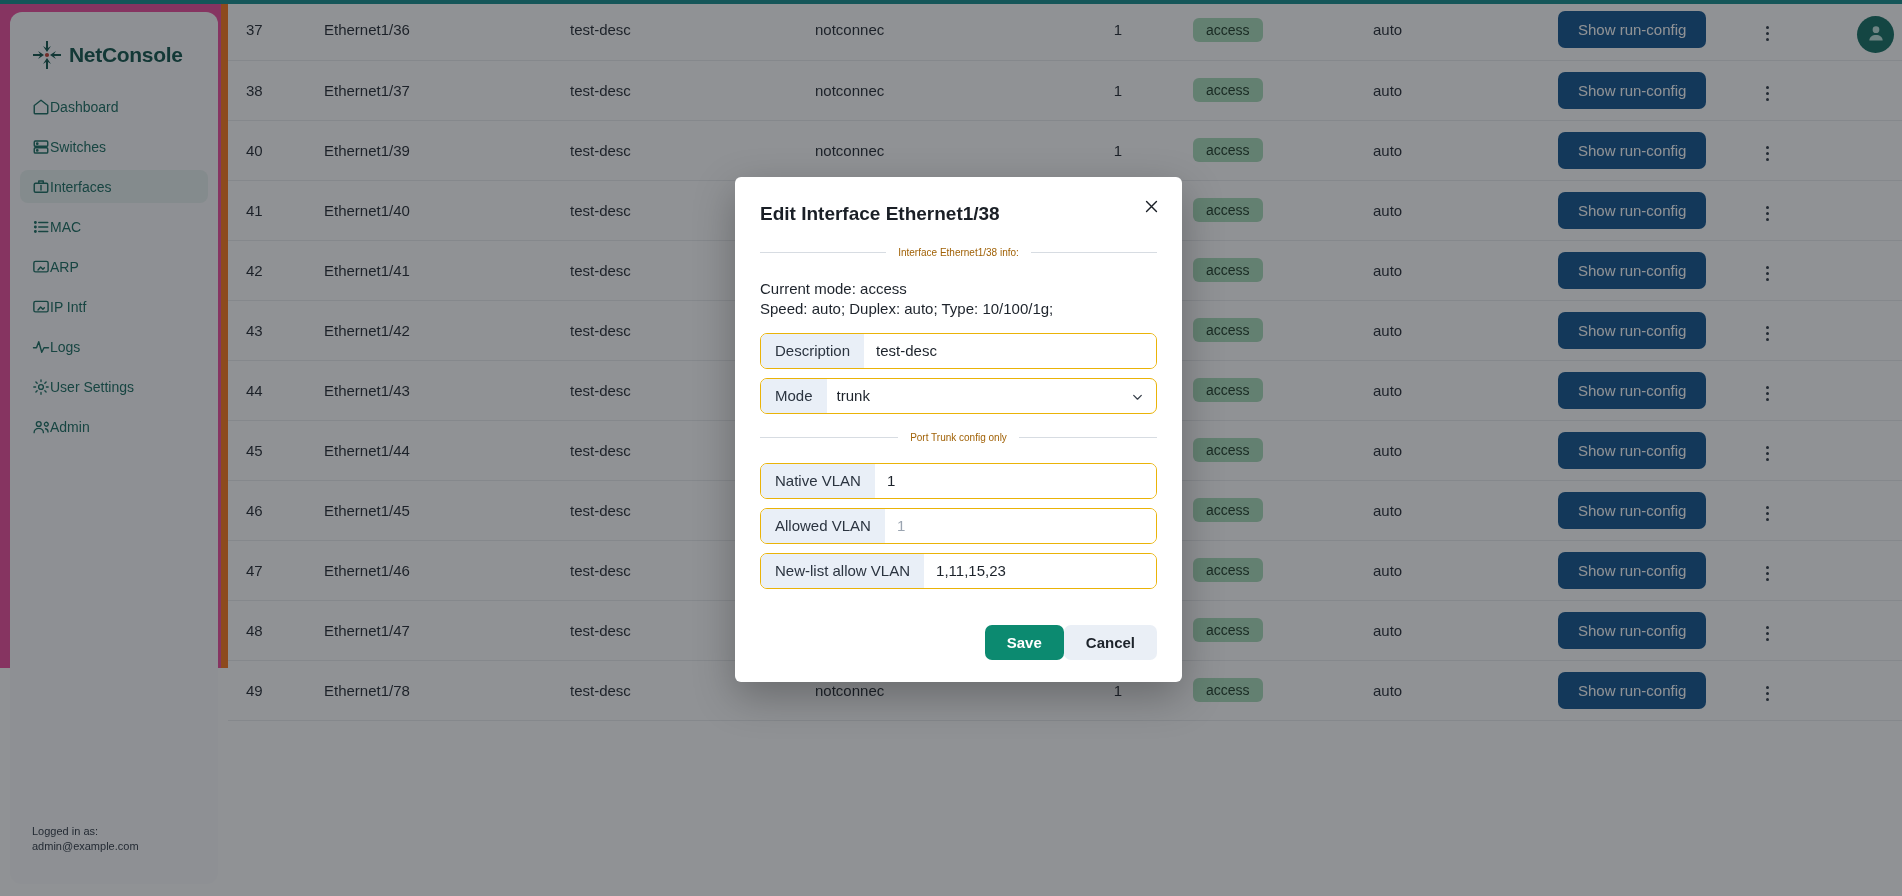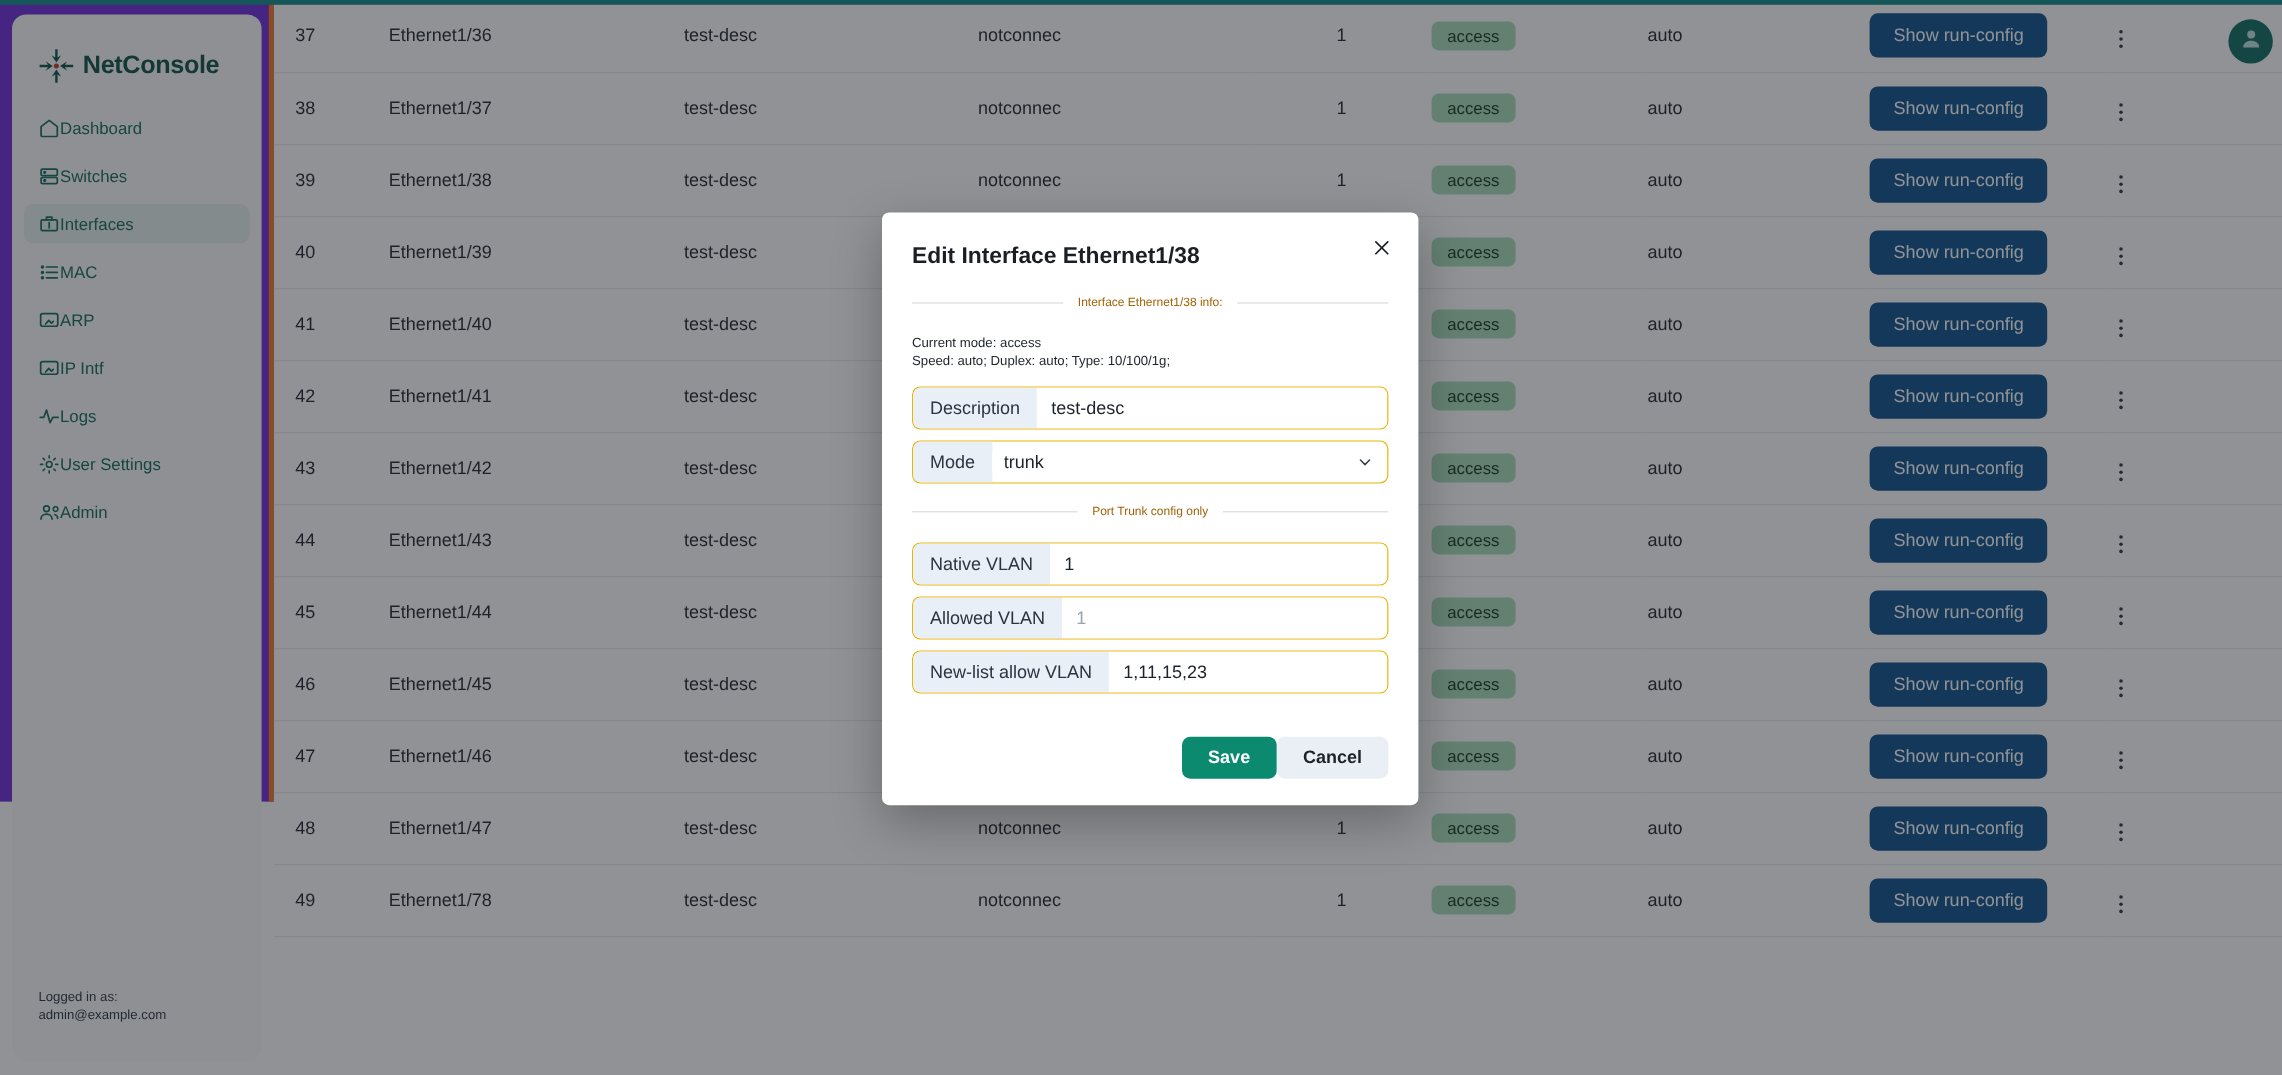--- a/index.html
+++ b/index.html
@@ -21,22 +21,22 @@
     position: absolute; top: 0; left: 0;
     width: 1902px; height: 4px;
     background: #0e8a8a;
     z-index: 5;
   }
 
   
   .sidebar {
     position: absolute; top: 0; left: 0;
     width: 228px; height: 668px;
-    background: #6d28d9;
-    border-right: 4px solid #f97316;
+    background: #ec4899;
+    border-right: 7px solid #f97316;
     z-index: 2;
   }
   .sidebar-card {
     position: absolute;
     top: 12px; left: 10px;
     width: 208px; height: 872px;
     background: #fbfcfd;
     border-radius: 12px;
     padding-top: 22px;
   }
@@ -178,21 +178,21 @@
     display: flex; align-items: center; gap: 12px;
     margin: 22px 0 0 0;
     color: #a16207;
     font-size: 10px;
   }
   .divider-label::before, .divider-label::after {
     content: ""; height: 1px; background: #d7dce2; flex: 1 1 auto;
   }
   .info-block {
     margin: 21px 0 14px 0;
-    font-size: 11px; color: #1d232b; line-height: 1.33;
+    font-size: 15px; color: #1d232b; line-height: 1.33;
   }
   .field {
     display: flex;
     align-items: stretch;
     border: 1px solid #eab308;
     border-radius: 7px;
     overflow: hidden;
     margin-bottom: 9px;
     height: 36px;
     background: #ffffff;
@@ -407,35 +407,20 @@
             <td class="c-mode"><span class="badge">access</span></td>
             <td class="c-duplex">auto</td>
             <td class="c-btn"><button class="run-btn">Show run-config</button></td>
             <td class="c-kebab"><span class="kebab">
                 <i></i>
                 <i></i>
                 <i></i>
               </span></td>
           </tr>
           <tr>
-            <td class="c-idx">39</td>
-            <td class="c-name">Ethernet1/38</td>
-            <td class="c-desc">test-desc</td>
-            <td class="c-stat">notconnec</td>
-            <td class="c-vlan">1</td>
-            <td class="c-mode"><span class="badge">access</span></td>
-            <td class="c-duplex">auto</td>
-            <td class="c-btn"><button class="run-btn">Show run-config</button></td>
-            <td class="c-kebab"><span class="kebab">
-                <i></i>
-                <i></i>
-                <i></i>
-              </span></td>
-          </tr>
-          <tr>
             <td class="c-idx">40</td>
             <td class="c-name">Ethernet1/39</td>
             <td class="c-desc">test-desc</td>
             <td class="c-stat">notconnec</td>
             <td class="c-vlan">1</td>
             <td class="c-mode"><span class="badge">access</span></td>
             <td class="c-duplex">auto</td>
             <td class="c-btn"><button class="run-btn">Show run-config</button></td>
             <td class="c-kebab"><span class="kebab">
                 <i></i>

